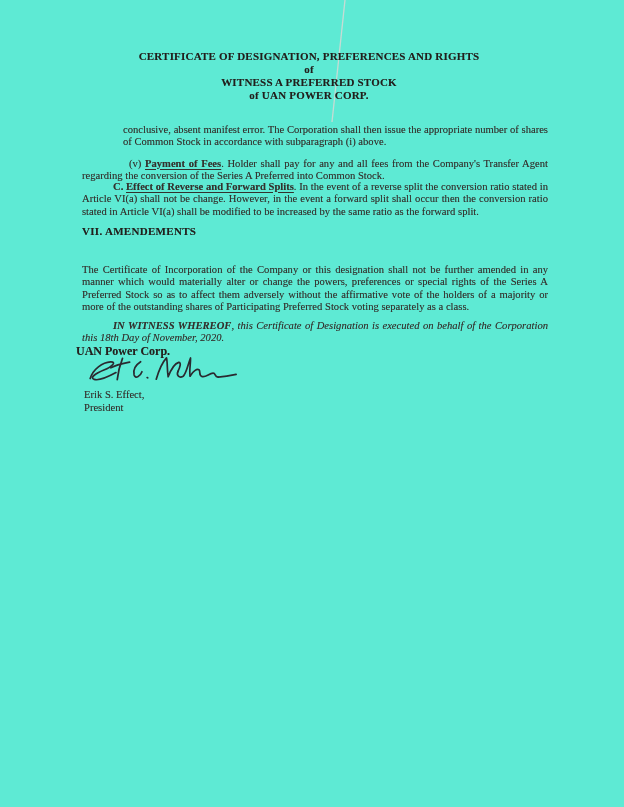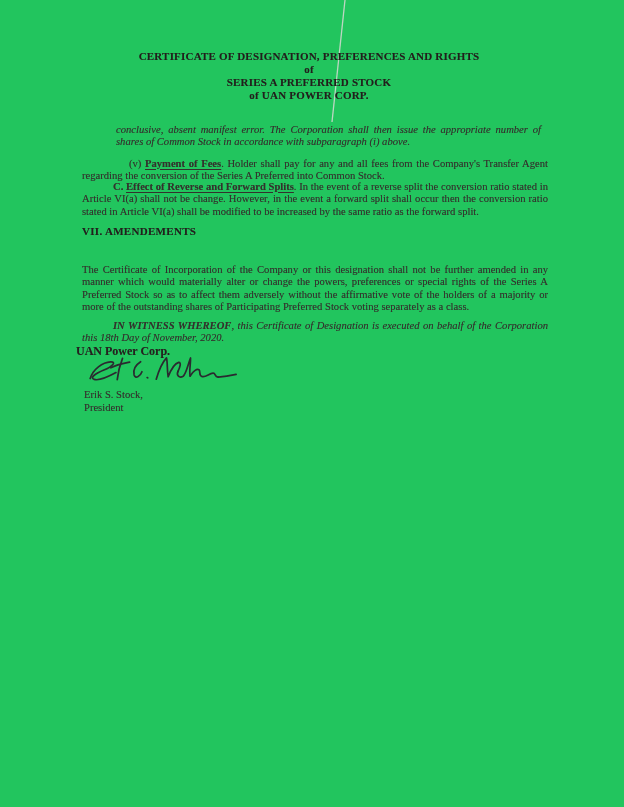--- a/index.html
+++ b/index.html
@@ -1,39 +1,39 @@
 <!DOCTYPE html>
 <html><head>
 <meta charset="utf-8">
 <style>
   html,body { margin:0; padding:0; background:#ffffff; }
   .page {
     position:relative;
     width:624px; height:807px;
-    background:#22c55e;
+    background:#5eead4;
     overflow:hidden;
     font-family:"Liberation Serif","DejaVu Serif",serif;
     color:#34312d;
     text-shadow:0 0 0.4px rgba(52,49,45,0.45);
   }
   .abs { position:absolute; }
   .title-block {
     left:76px; top:50px; width:466px;
     text-align:center;
     font-weight:bold;
     font-size:11px; line-height:13px;
     color:#211f1c;
     letter-spacing:0.2px;
   }
   .body-par {
     left:82px; width:466px;
     font-size:10.6px; line-height:12.5px;
     text-align:justify;
   }
-  .par-continuation { left:116px; width:425px; top:113px;font-style:italic; }
+  .par-continuation { left:123px; width:425px; top:113px; }
   .par-payment     { top:147px; text-indent:47px; }
   .par-splits      { top:170px; text-indent:31px; }
   .par-amendments  { top:253px; }
   .par-witness     { top:309px; text-indent:31px;font-style:italic; }
   .section-heading {
     left:82px; top:225px; width:466px;
     font-weight:bold;
     font-size:11px; color:#211f1c;
     letter-spacing:0.3px;
   }
@@ -49,21 +49,21 @@
 
 <div class="page">
 
   <svg class="abs crease-svg" width="34" height="130" viewBox="0 0 34 130">
     <line x1="23" y1="0" x2="10" y2="122" stroke-width="1.3" opacity="0.85" stroke="#d9d9d4"></line>
   </svg>
 
   <div class="abs title-block">
     <div>CERTIFICATE OF DESIGNATION, PREFERENCES AND RIGHTS</div>
     <div>of</div>
-    <div>SERIES A PREFERRED STOCK</div>
+    <div>WITNESS A PREFERRED STOCK</div>
     <div>of UAN POWER CORP.</div>
   </div>
 
   <p class="abs body-par par-continuation">conclusive, absent manifest error. The Corporation shall  then issue the appropriate number of shares of Common Stock in accordance with subparagraph (i) above.</p>
 
   <p class="abs body-par par-payment"><span>(v) </span><span class="u-bold">Payment of Fees</span><span>. Holder shall pay for any and all fees from the Company's Transfer Agent regarding the conversion of the Series A Preferred into Common Stock.</span></p>
 
   <p class="abs body-par par-splits"><span class="b">C. </span><span class="u-bold">Effect of Reverse and Forward Splits</span><span>. In the event of a reverse split the conversion ratio stated in Article VI(a) shall not be change. However, in the event a forward split shall occur then the conversion ratio stated in Article VI(a) shall be modified to be increased by the same ratio as the forward split.</span></p>
 
   <div class="abs section-heading">VII.  AMENDEMENTS</div>
@@ -79,17 +79,17 @@
     <path d="M37,5 C34,12 32,19 31,26 M25,14 C31,11 38,10 44,9"></path>
     <path d="M55,9 C50,12 47,17 48,22 C49,26 54,24 56,19"></path>
     <path d="M61,25 L61.6,25.4"></path>
     <path d="M70,27 C73,18 78,9 81,6 C82,11 81,18 82,25 C85,18 89,12 93,11 C96,11 94,16 92,20"></path>
     <path d="M92,20 C90,24 93,27 97,25 C100,23 102,14 105,7 C105,13 103,20 104,25"></path>
     <path d="M104,25 C107,20 111,18 113,19 C115,21 112,25 116,26 C120,27 123,23 127,23 C130,23 128,27 132,27"></path>
     <path d="M132,27 C138,27 145,26 150,25"></path>
   </svg>
 
   <div class="abs name-block">
-    <div>Erik S. Stock,</div>
+    <div>Erik S. Effect,</div>
     <div>President</div>
   </div>
 
 </div>
 
 </body></html>

